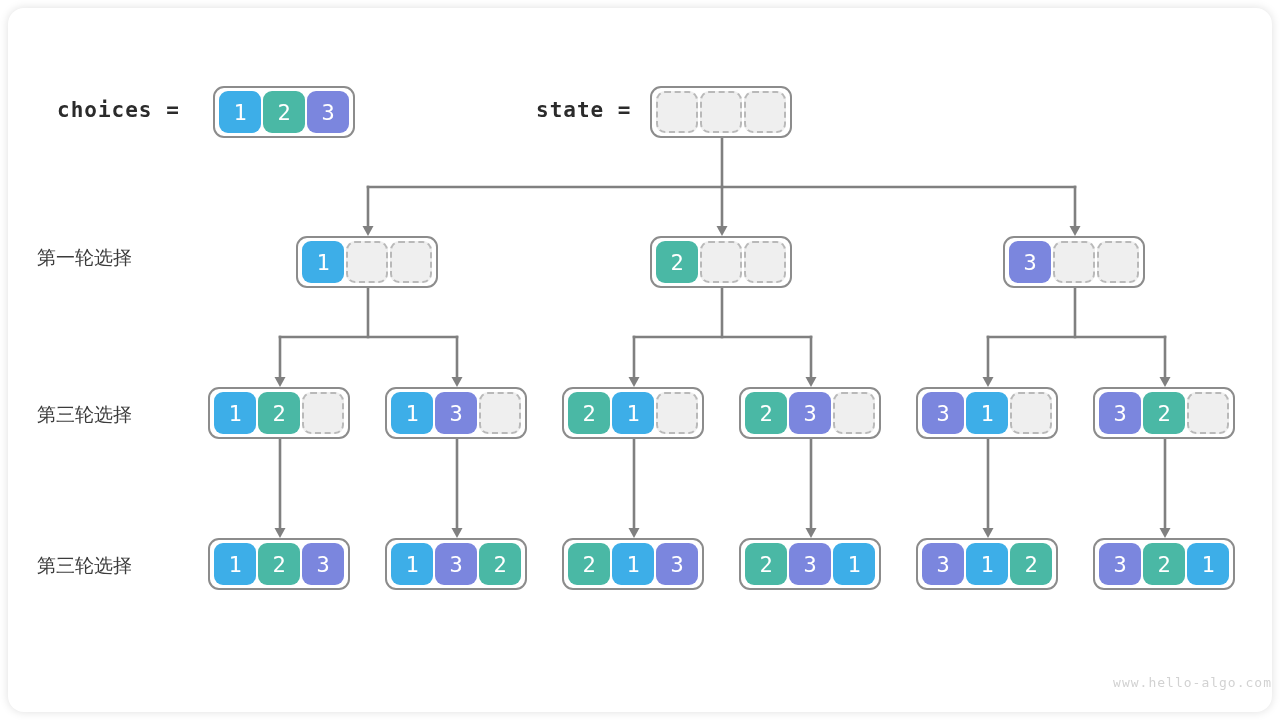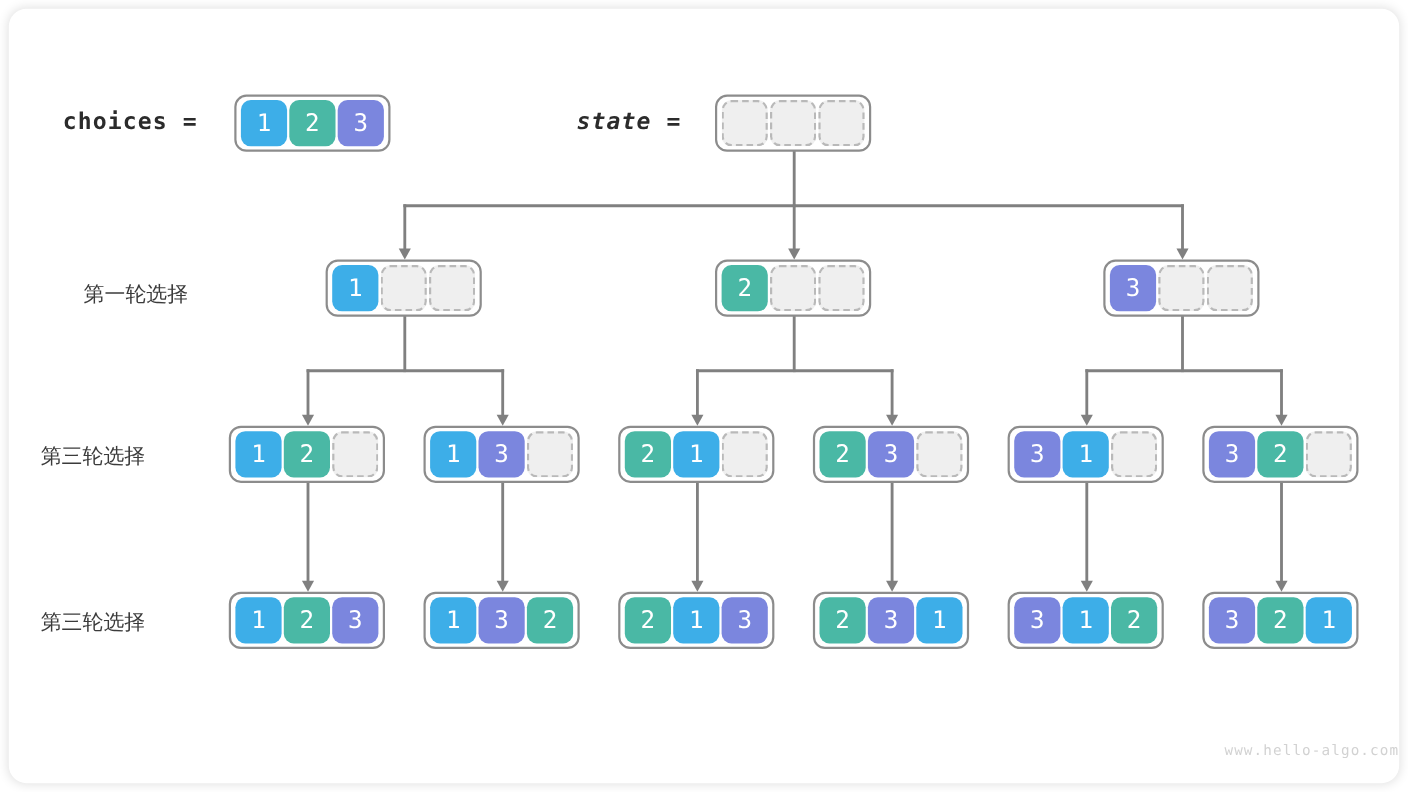--- a/index.html
+++ b/index.html
@@ -147,28 +147,28 @@
       <polygon points="1159.5,528 1170.5,528 1165,538" fill="#808080"></polygon>
     </svg>
 
   <div class="hdr-label" style="left:57px; top:98px;">choices =</div>
   <div class="node" id="choices-node" style="left:213px; top:86px;">
       <div class="cell v1">1</div>
       <div class="cell v2">2</div>
       <div class="cell v3">3</div>
     </div>
 
-  <div class="hdr-label" style="left:524px; top:98px;font-style:italic;">state =</div>
+  <div class="hdr-label" style="left:536px; top:98px;">state =</div>
   <div class="node" id="state-node" style="left:650px; top:86px;">
       <div class="cell empty"></div>
       <div class="cell empty"></div>
       <div class="cell empty"></div>
     </div>
 
-  <div class="row-label" style="left:37px; top:255px;margin-left:39px;">第一轮选择</div>
+  <div class="row-label" style="left:37px; top:245px;">第一轮选择</div>
   <div class="row-label" style="left:37px; top:402px;">第三轮选择</div>
   <div class="row-label" style="left:37px; top:553px;">第三轮选择</div>
 
   <div id="tree-nodes">
       <div class="node" style="left: 296px; top: 236px;">
         <div class="cell v1">1</div>
         <div class="cell empty"></div>
         <div class="cell empty"></div>
       </div>
       <div class="node" style="left: 650px; top: 236px;">

